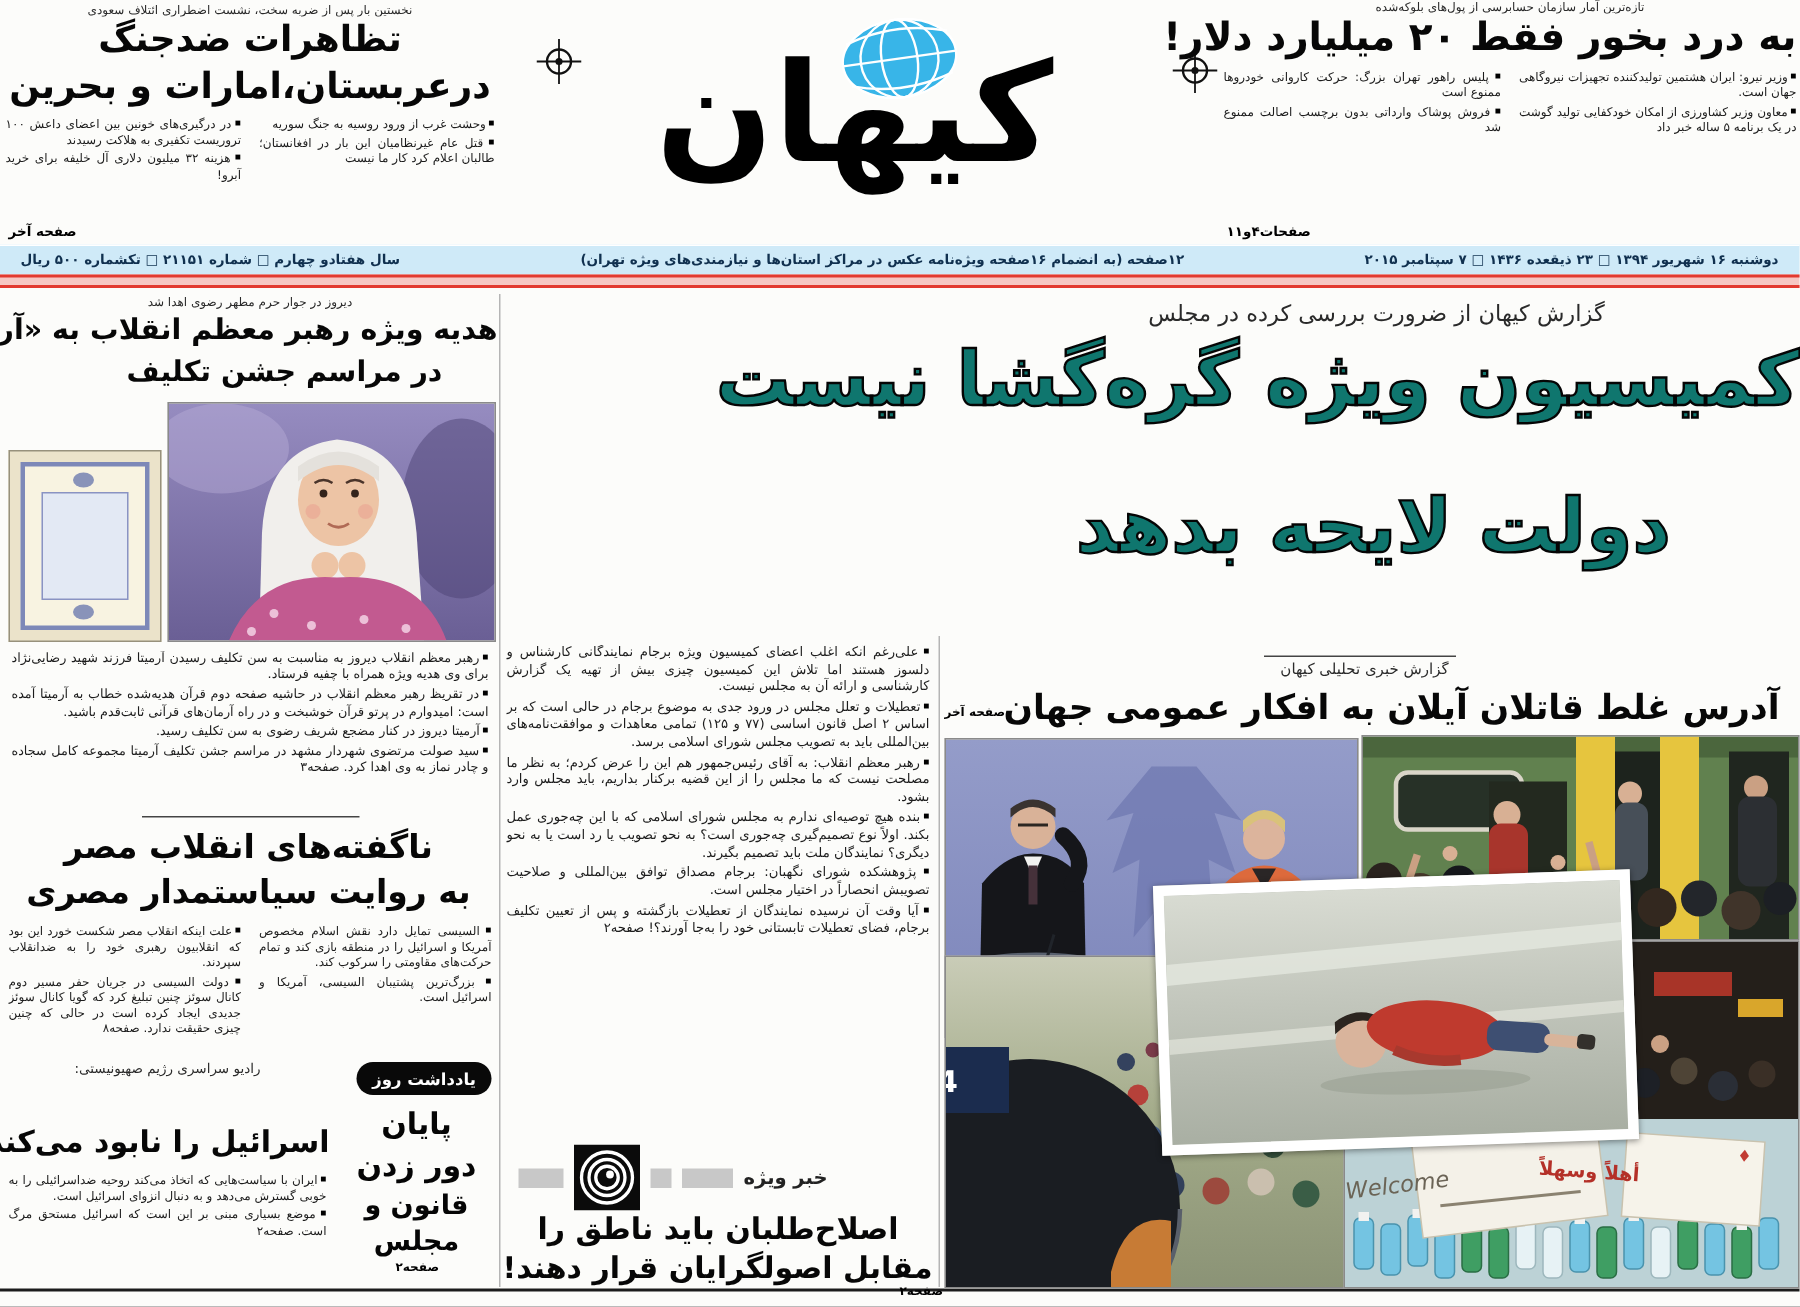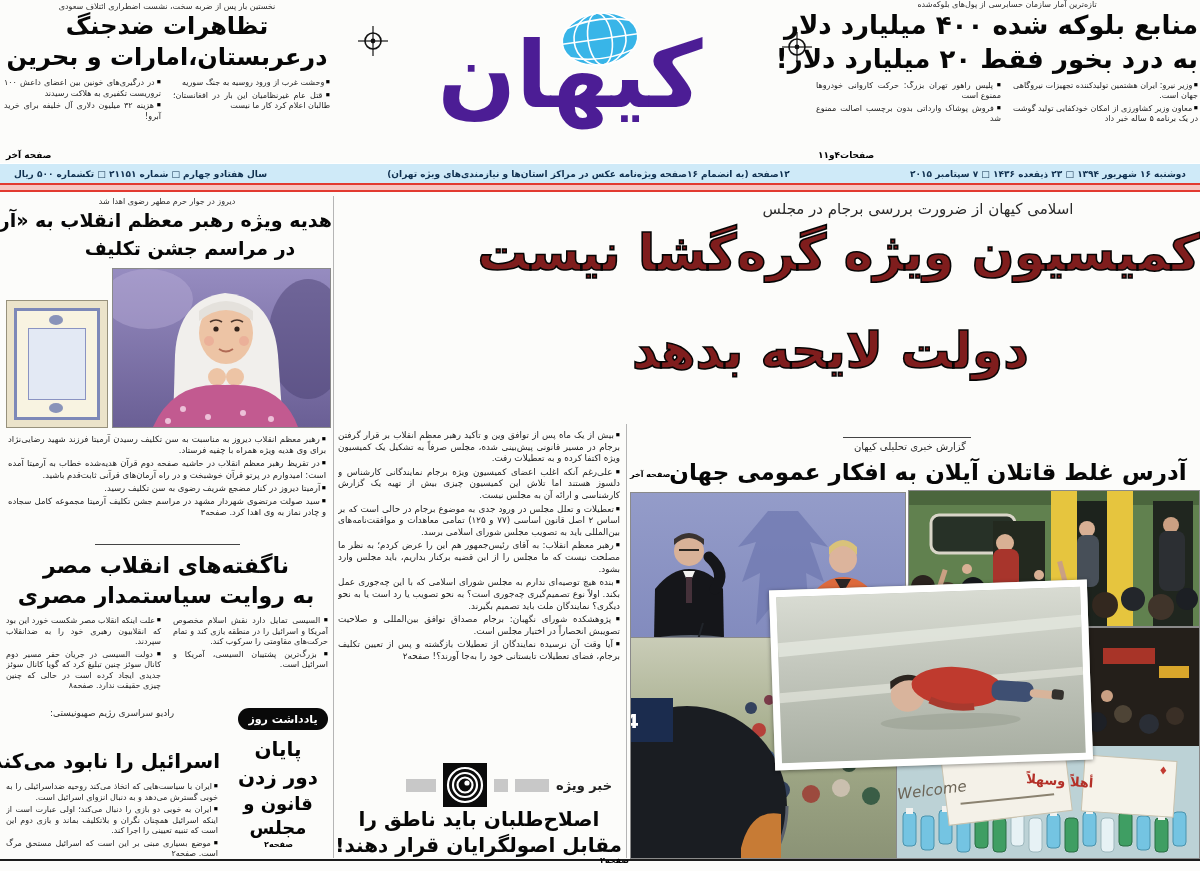--- a/index.html
+++ b/index.html
@@ -9,36 +9,36 @@
   .abs{position:absolute}
   .kicker{font-size:8px;font-weight:normal;color:#2a2a2a;text-align:center;white-space:nowrap;overflow:hidden}
   .hl{font-weight:bold;color:#070707;text-align:center;line-height:1.3;white-space:nowrap}
   .bullets{font-size:8.5px;line-height:1.32;text-align:justify;color:#1c1c1c;overflow:hidden}
   .bullet-item{margin-bottom:2px}
   .bullet-item::before{content:"◼ ";font-size:5px;vertical-align:2px;color:#000}
   .cols2{column-count:2;column-gap:12px}
   .pageref{font-size:9px;font-weight:bold;color:#000}
   .vline{position:absolute;width:1px;background:#b5b5b5}
   .hline{position:absolute;height:1px;background:#444}
-  .masthead-title{font-weight:bold;color:#4c1d95;font-size:92px;line-height:1;letter-spacing:-3px;text-align:center}
+  .masthead-title{font-weight:bold;color:#000000;font-size:92px;line-height:1;letter-spacing:-3px;text-align:center}
   .datebar{position:absolute;left:0;top:163px;width:1200px;height:20px;background:#cfeaf8;
            display:flex;align-items:center;justify-content:space-between;padding:0 14px;
            font-size:9px;font-weight:bold;color:#10304f;border-top:1px solid #fff}
   .redband{position:absolute;left:0;top:183px;width:1200px;height:9px;background:#f6c7c3;
            border-top:2px solid #e23a30;border-bottom:2px solid #e23a30}
   .photo{position:absolute;border:1px solid #8a8a8a;overflow:hidden;background:#ccc}
   .badge-pill{background:#090909;color:#fff;border-radius:12px;font-size:11px;font-weight:bold;
               display:flex;align-items:center;justify-content:center}
-  .big-hl{font-weight:bold;color:#7f1d1d;text-align:left;-webkit-text-stroke:1.6px #050505;white-space:nowrap}
+  .big-hl{font-weight:bold;color:#0f766e;text-align:center;-webkit-text-stroke:1.6px #050505;white-space:nowrap}
   .quran{position:absolute;left:6px;top:300px;width:102px;height:128px;background:#ebe3ca;border:1px solid #97917c;padding:7px}
   .quran-in{width:100%;height:100%;border:3px solid #7d88b8;background:#f8f3e1;position:relative}
   .quran-core{position:absolute;left:14%;top:16%;width:72%;height:68%;border:1px solid #8a93c2;background:#e3e9f4}
   .medal{position:absolute;width:14px;height:10px;border-radius:50%;background:#5a6aa8;opacity:.7}
   .grayblock{background:#c8c8c8;height:13px;display:inline-block}
-  .spiral-row{display:flex;align-items:center;justify-content:flex-start;gap:7px}
+  .spiral-row{display:flex;align-items:center;justify-content:flex-end;gap:7px}
   .noteTitle{font-weight:bold;text-align:center;line-height:1.35;font-size:20px;color:#050505}
   svg text{font-family:"DejaVu Sans","Liberation Sans",sans-serif}
 </style>
 </head>
 <body>
 
 <div id="page">
 
   <div class="abs" style="left:4px;top:2px;width:326px;height:158px">
     <div class="kicker">نخستین بار پس از ضربه سخت، نشست اضطراری ائتلاف سعودی</div>
@@ -75,21 +75,20 @@
         <line x1="2" y1="29" x2="78" y2="29" stroke="#fff" stroke-width="1.6"></line>
         <path d="M6,15 Q40,4 74,15" fill="none" stroke="#fff" stroke-width="1.6"></path>
         <path d="M6,43 Q40,54 74,43" fill="none" stroke="#fff" stroke-width="1.6"></path>
       </g>
     </svg>
     <div class="abs masthead-title" style="left:20px;top:30px;width:440px">کیهان</div>
   </div>
 
   <div class="abs" style="left:816px;top:0;width:382px;height:160px">
     <div class="kicker">تازه‌ترین آمار سازمان حسابرسی از پول‌های بلوکه‌شده</div>
-    <div class="hl" style="font-size:26px">منابع بلوکه شده ۴۰۰ میلیارد دلار</div>
     <div class="hl" style="font-size:26px">به درد بخور فقط ۲۰ میلیارد دلار!</div>
     <div class="bullets cols2" style="margin-top:4px;height:62px;font-size:8px">
         <div class="bullet-item">وزیر نیرو: ایران هشتمین تولیدکننده تجهیزات نیروگاهی جهان است.</div>
         <div class="bullet-item">معاون وزیر کشاورزی از امکان خودکفایی تولید گوشت در یک برنامه ۵ ساله خبر داد</div>
         <div class="bullet-item">پلیس راهور تهران بزرگ: حرکت کاروانی خودروها ممنوع است</div>
         <div class="bullet-item">فروش پوشاک وارداتی بدون برچسب اصالت ممنوع شد</div>
       </div>
     <div class="pageref" style="position:absolute;left:2px;bottom:0">صفحات۴و۱۱</div>
   </div>
 
@@ -165,32 +164,30 @@
       <div class="bullet-item">السیسی تمایل دارد نقش اسلام مخصوص آمریکا و اسرائیل را در منطقه بازی کند و تمام حرکت‌های مقاومتی را سرکوب کند.</div>
       <div class="bullet-item">بزرگ‌ترین پشتیبان السیسی، آمریکا و اسرائیل است.</div>
       <div class="bullet-item">علت اینکه انقلاب مصر شکست خورد این بود که انقلابیون رهبری خود را به ضدانقلاب سپردند.</div>
       <div class="bullet-item">دولت السیسی در جریان حفر مسیر دوم کانال سوئز چنین تبلیغ کرد که گویا کانال سوئز جدیدی ایجاد کرده است در حالی که چنین چیزی حقیقت ندارد. صفحه۸</div>
     </div>
 
   <div class="kicker abs" style="left:4px;top:708px;width:216px;font-size:9px">رادیو سراسری رژیم صهیونیستی:</div>
   <div class="hl abs" style="left:4px;top:748px;width:216px;font-size:20px">اسرائیل را نابود می‌کند</div>
   <div class="bullets abs" style="left:6px;top:782px;width:212px;height:74px;font-size:8px">
       <div class="bullet-item">ایران با سیاست‌هایی که اتخاذ می‌کند روحیه ضداسرائیلی را به خوبی گسترش می‌دهد و به دنبال انزوای اسرائیل است.</div>
-      <div class="bullet-item">ایران به خوبی دو بازی را دنبال می‌کند؛ اولی عبارت است از اینکه اسرائیل همچنان نگران و بلاتکلیف بماند و بازی دوم این است که تنبیه تعیینی را اجرا کند.</div>
       <div class="bullet-item">موضع بسیاری مبنی بر این است که اسرائیل مستحق مرگ است. صفحه۲</div>
     </div>
 
   <div class="badge-pill abs" style="left:238px;top:708px;width:90px;height:22px">یادداشت روز</div>
   <div class="noteTitle abs" style="left:224px;top:736px;width:108px">پایان</div>
   <div class="noteTitle abs" style="left:224px;top:764px;width:108px">دور زدن</div>
   <div class="noteTitle abs" style="left:224px;top:792px;width:108px;font-size:18px">قانون و مجلس</div>
   <div class="pageref abs" style="left:264px;top:840px;font-size:8px">صفحه۲</div>
 
   <div class="bullets abs" style="left:338px;top:430px;width:282px;height:328px;font-size:8.8px">
-      <div class="bullet-item">بیش از یک ماه پس از توافق وین و تأکید رهبر معظم انقلاب بر قرار گرفتن برجام در مسیر قانونی پیش‌بینی شده، مجلس صرفاً به تشکیل یک کمیسیون ویژه اکتفا کرده و به تعطیلات رفت.</div>
       <div class="bullet-item">علی‌رغم آنکه اغلب اعضای کمیسیون ویژه برجام نمایندگانی کارشناس و دلسوز هستند اما تلاش این کمیسیون چیزی بیش از تهیه یک گزارش کارشناسی و ارائه آن به مجلس نیست.</div>
       <div class="bullet-item">تعطیلات و تعلل مجلس در ورود جدی به موضوع برجام در حالی است که بر اساس ۲ اصل قانون اساسی (۷۷ و ۱۲۵) تمامی معاهدات و موافقت‌نامه‌های بین‌المللی باید به تصویب مجلس شورای اسلامی برسد.</div>
       <div class="bullet-item">رهبر معظم انقلاب: به آقای رئیس‌جمهور هم این را عرض کردم؛ به نظر ما مصلحت نیست که ما مجلس را از این قضیه برکنار بداریم، باید مجلس وارد بشود.</div>
       <div class="bullet-item">بنده هیچ توصیه‌ای ندارم به مجلس شورای اسلامی که با این چه‌جوری عمل بکند. اولاً نوع تصمیم‌گیری چه‌جوری است؟ به نحو تصویب یا رد است یا به نحو دیگری؟ نمایندگان ملت باید تصمیم بگیرند.</div>
       <div class="bullet-item">پژوهشکده شورای نگهبان: برجام مصداق توافق بین‌المللی و صلاحیت تصویبش انحصاراً در اختیار مجلس است.</div>
       <div class="bullet-item">آیا وقت آن نرسیده نمایندگان از تعطیلات بازگشته و پس از تعیین تکلیف برجام، فضای تعطیلات تابستانی خود را به‌جا آورند؟! صفحه۲</div>
     </div>
 
   <div class="abs spiral-row" style="left:346px;top:762px;width:266px;height:46px">
     <span style="font-size:13px;font-weight:bold;color:#222">خبر ویژه</span>
@@ -202,21 +199,21 @@
       <circle cx="22" cy="22" r="12" fill="none" stroke="#fff" stroke-width="2.2"></circle>
       <circle cx="22" cy="22" r="7.5" fill="none" stroke="#fff" stroke-width="2.2"></circle>
       <circle cx="24" cy="20" r="2.6" fill="#fff"></circle>
     </svg>
     <span class="grayblock" style="width:30px"></span>
   </div>
   <div class="hl abs" style="left:336px;top:806px;width:286px;font-size:20px">اصلاح‌طلبان باید ناطق را</div>
   <div class="hl abs" style="left:336px;top:832px;width:286px;font-size:20px">مقابل اصولگرایان قرار دهند!</div>
   <div class="pageref abs" style="left:600px;top:856px;font-size:8px">صفحه۲</div>
 
-  <div class="kicker abs" style="left:640px;top:200px;width:556px;font-size:15px">اسلامی کیهان از ضرورت بررسی برجام در مجلس</div>
+  <div class="kicker abs" style="left:640px;top:200px;width:556px;font-size:15px">گزارش کیهان از ضرورت بررسی کرده در مجلس</div>
   <div class="big-hl abs" style="left:632px;top:224px;width:568px;font-size:50px">کمیسیون ویژه گره‌گشا نیست</div>
   <div class="big-hl abs" style="left:632px;top:322px;width:568px;font-size:50px">دولت لایحه بدهد</div>
 
   <div class="hline" style="left:843px;top:437px;width:128px"></div>
   <div class="kicker abs" style="left:760px;top:441px;width:300px;font-size:10px">گزارش خبری تحلیلی کیهان</div>
   <div class="hl abs" style="left:656px;top:458px;width:544px;font-size:23px">آدرس غلط قاتلان آیلان به افکار عمومی جهان</div>
   <div class="pageref abs" style="left:630px;top:470px;font-size:8px">صفحه آخر</div>
 
   <div class="photo" style="left:630px;top:492px;width:276px;height:200px">
     <svg width="274" height="198" viewBox="0 0 274 198">

